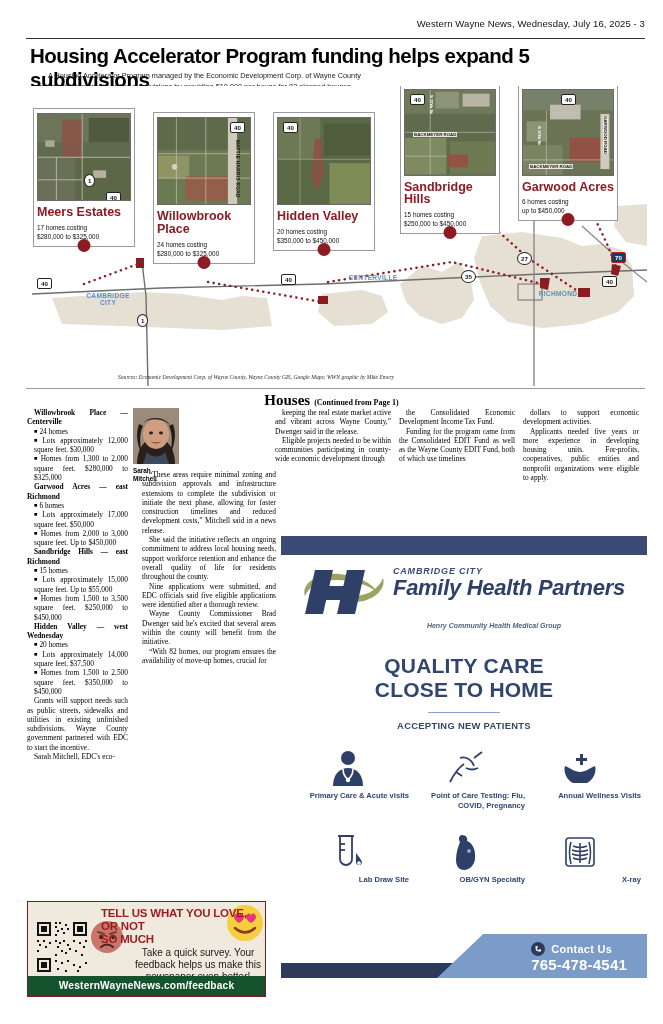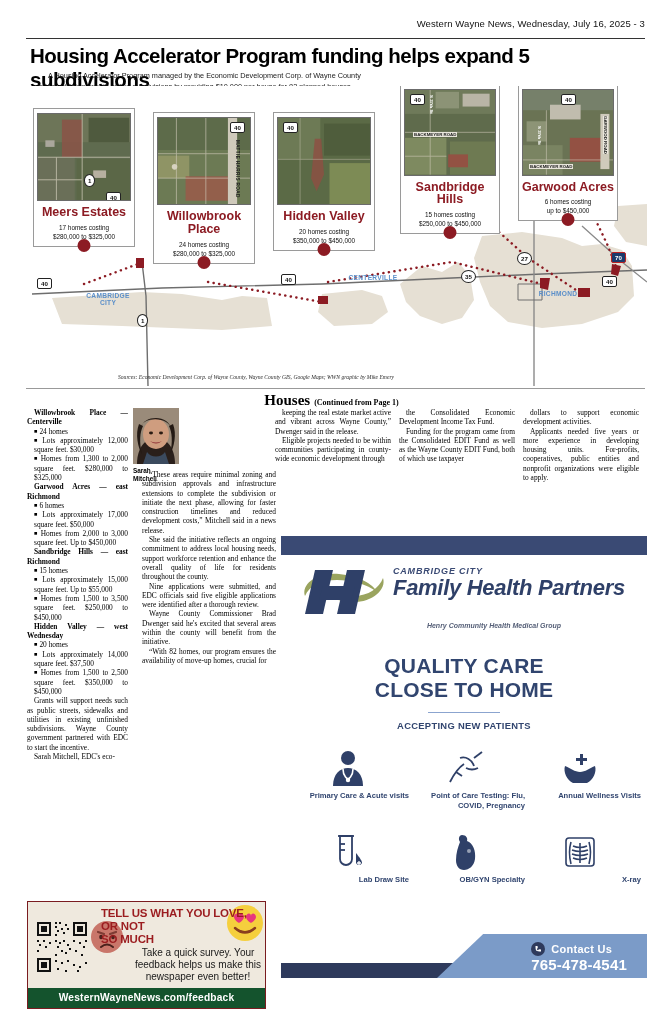--- a/index.html
+++ b/index.html
@@ -38,21 +38,21 @@
 
   
   .info {
     position: absolute; left: 22px; top: 86px; width: 625px; height: 300px;
     overflow: hidden;
   }
   .basemap { position:absolute; inset:0; }
 
   .card {
     position: absolute; background: #fff; border: 1px solid #9a9a9a;
-    text-align: center; padding: 4px 3px 5px;
+    padding: 4px 3px 5px;
   }
   .card .thumb {
     width: 100%; height: 0; padding-bottom: 92%;
     background: #5d6b4e; position: relative; overflow: hidden;
     border: 1px solid #6b6b6b;
   }
   .card .cname {
     font-family: "Liberation Sans", sans-serif;
     font-weight: bold; color: #8c1b23; line-height: 1.02;
     margin-top: 5px;
@@ -164,21 +164,21 @@
     font-size:11px; color:#fff; letter-spacing:.3px;
   }
   .cinner .ph {
     font-family:"Liberation Sans",sans-serif; font-weight:bold;
     font-size:15px; color:#fff; letter-spacing:.2px; line-height:18px;
   }
   .dotgrid { position:absolute; right:10px; bottom:11px; width:150px; height:13px; }
 
   
   .survey {
-    position:absolute; left:27px; top:901px; width:239px; height:108px;
+    position:absolute; left:27px; top:901px; width:239px; height:96px;
     background:#efe9de; border:1.2px solid #7a1c20;
   }
   .survey .txt1 {
     position:absolute; left:73px; top:5px; width:150px;
     font-family:"Liberation Sans",sans-serif; font-weight:bold;
     font-size:11.5px; line-height:13px; color:#9b1c1f; letter-spacing:-.2px;
   }
   .survey .txt2 {
     position:absolute; left:104px; top:45px; width:132px; text-align:center;
     font-family:"Liberation Sans",sans-serif;
@@ -432,21 +432,21 @@
       <p>Nine applications were submitted, and EDC officials said five eligible applications were identified after a thorough review.</p>
       <p>Wayne County Commissioner Brad Dwenger said he's excited that several areas within the county will benefit from the initiative.</p>
       <p>“With 82 homes, our program ensures the availability of move-up homes, crucial for</p>
     </div>
   <div class="col" id="c3" style="left:275px; top:408px; width:116px;">
       <p>keeping the real estate market active and vibrant across Wayne County,” Dwenger said in the release.</p>
       <p>Eligible projects needed to be within communities participating in county-wide economic development through</p>
     </div>
   <div class="col" id="c4" style="left:399px; top:408px; width:116px;">
       <p>the Consolidated Economic Development Income Tax Fund.</p>
-      <p>Funding for the program came from the Consolidated EDIT Fund as well as the Wayne County EDIT Fund, both of which use taxpayer</p>
+      <p>Funding for the program came from the Consolidated EDIT Fund as well as the Wayne County EDIT Fund, both of which use timelines</p>
     </div>
   <div class="col" id="c5" style="left:523px; top:408px; width:116px;">
       <p>dollars to support economic development activities.</p>
       <p>Applicants needed five years or more experience in developing housing units. For-profits, cooperatives, public entities and nonprofit organizations were eligible to apply.</p>
     </div>
 
   <div class="ad">
     <div class="topbar"></div>
 
     <div class="logo-area">

